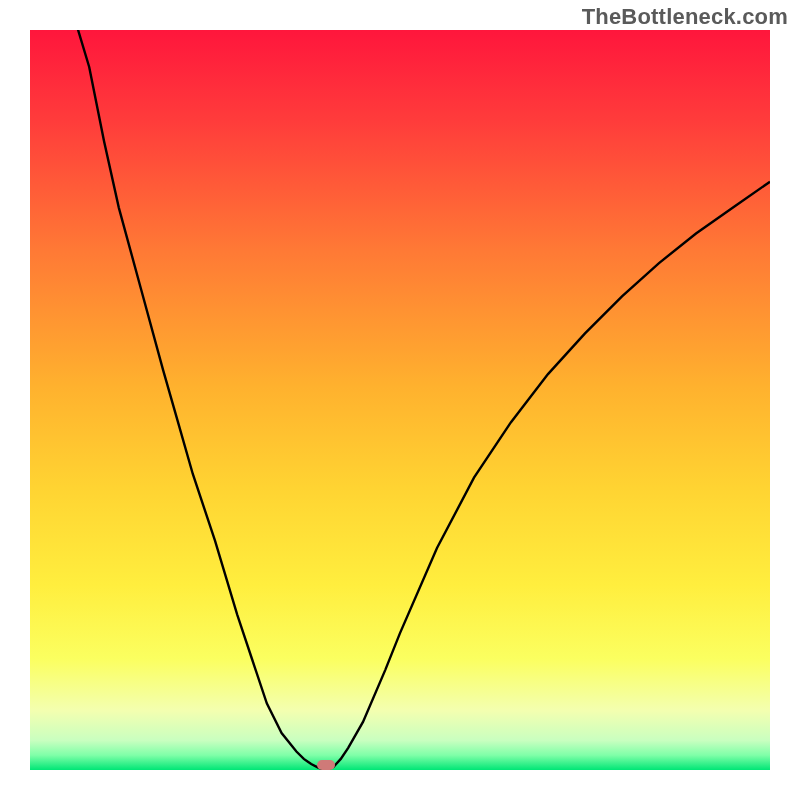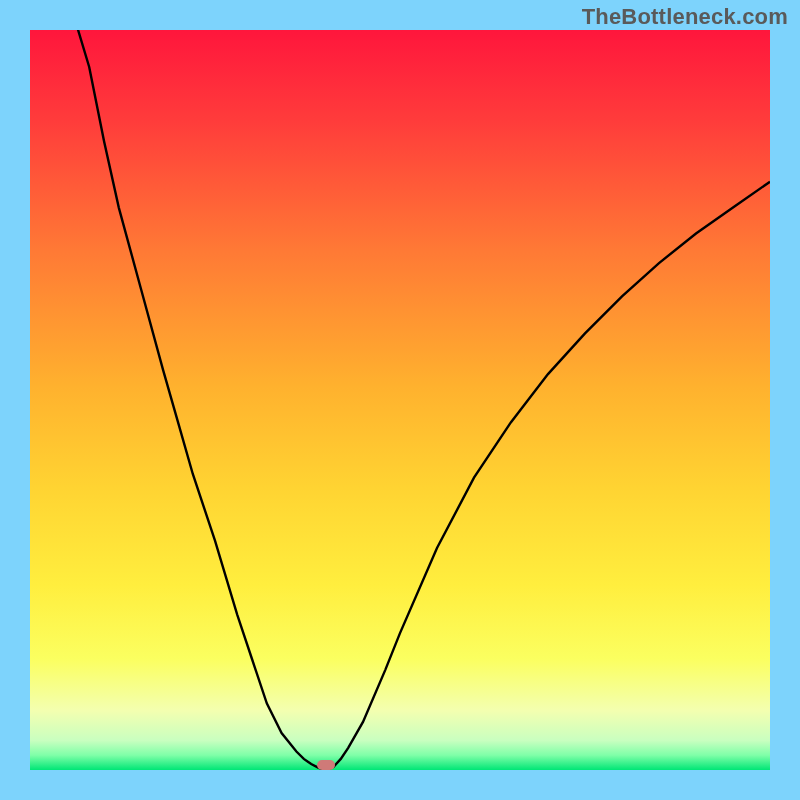--- a/index.html
+++ b/index.html
@@ -9,21 +9,21 @@
     height: 800px;
     background: #000;
     overflow: hidden;
   }
   .frame {
     position: absolute;
     left: 0;
     top: 0;
     width: 800px;
     height: 800px;
-    background: #7dd3fc;
+    background: #ffffff;
     text-align: center;
   }
   .plot {
     position: absolute;
     left: 30px;
     top: 30px;
     width: 740px;
     height: 740px;
     overflow: hidden;
   }

